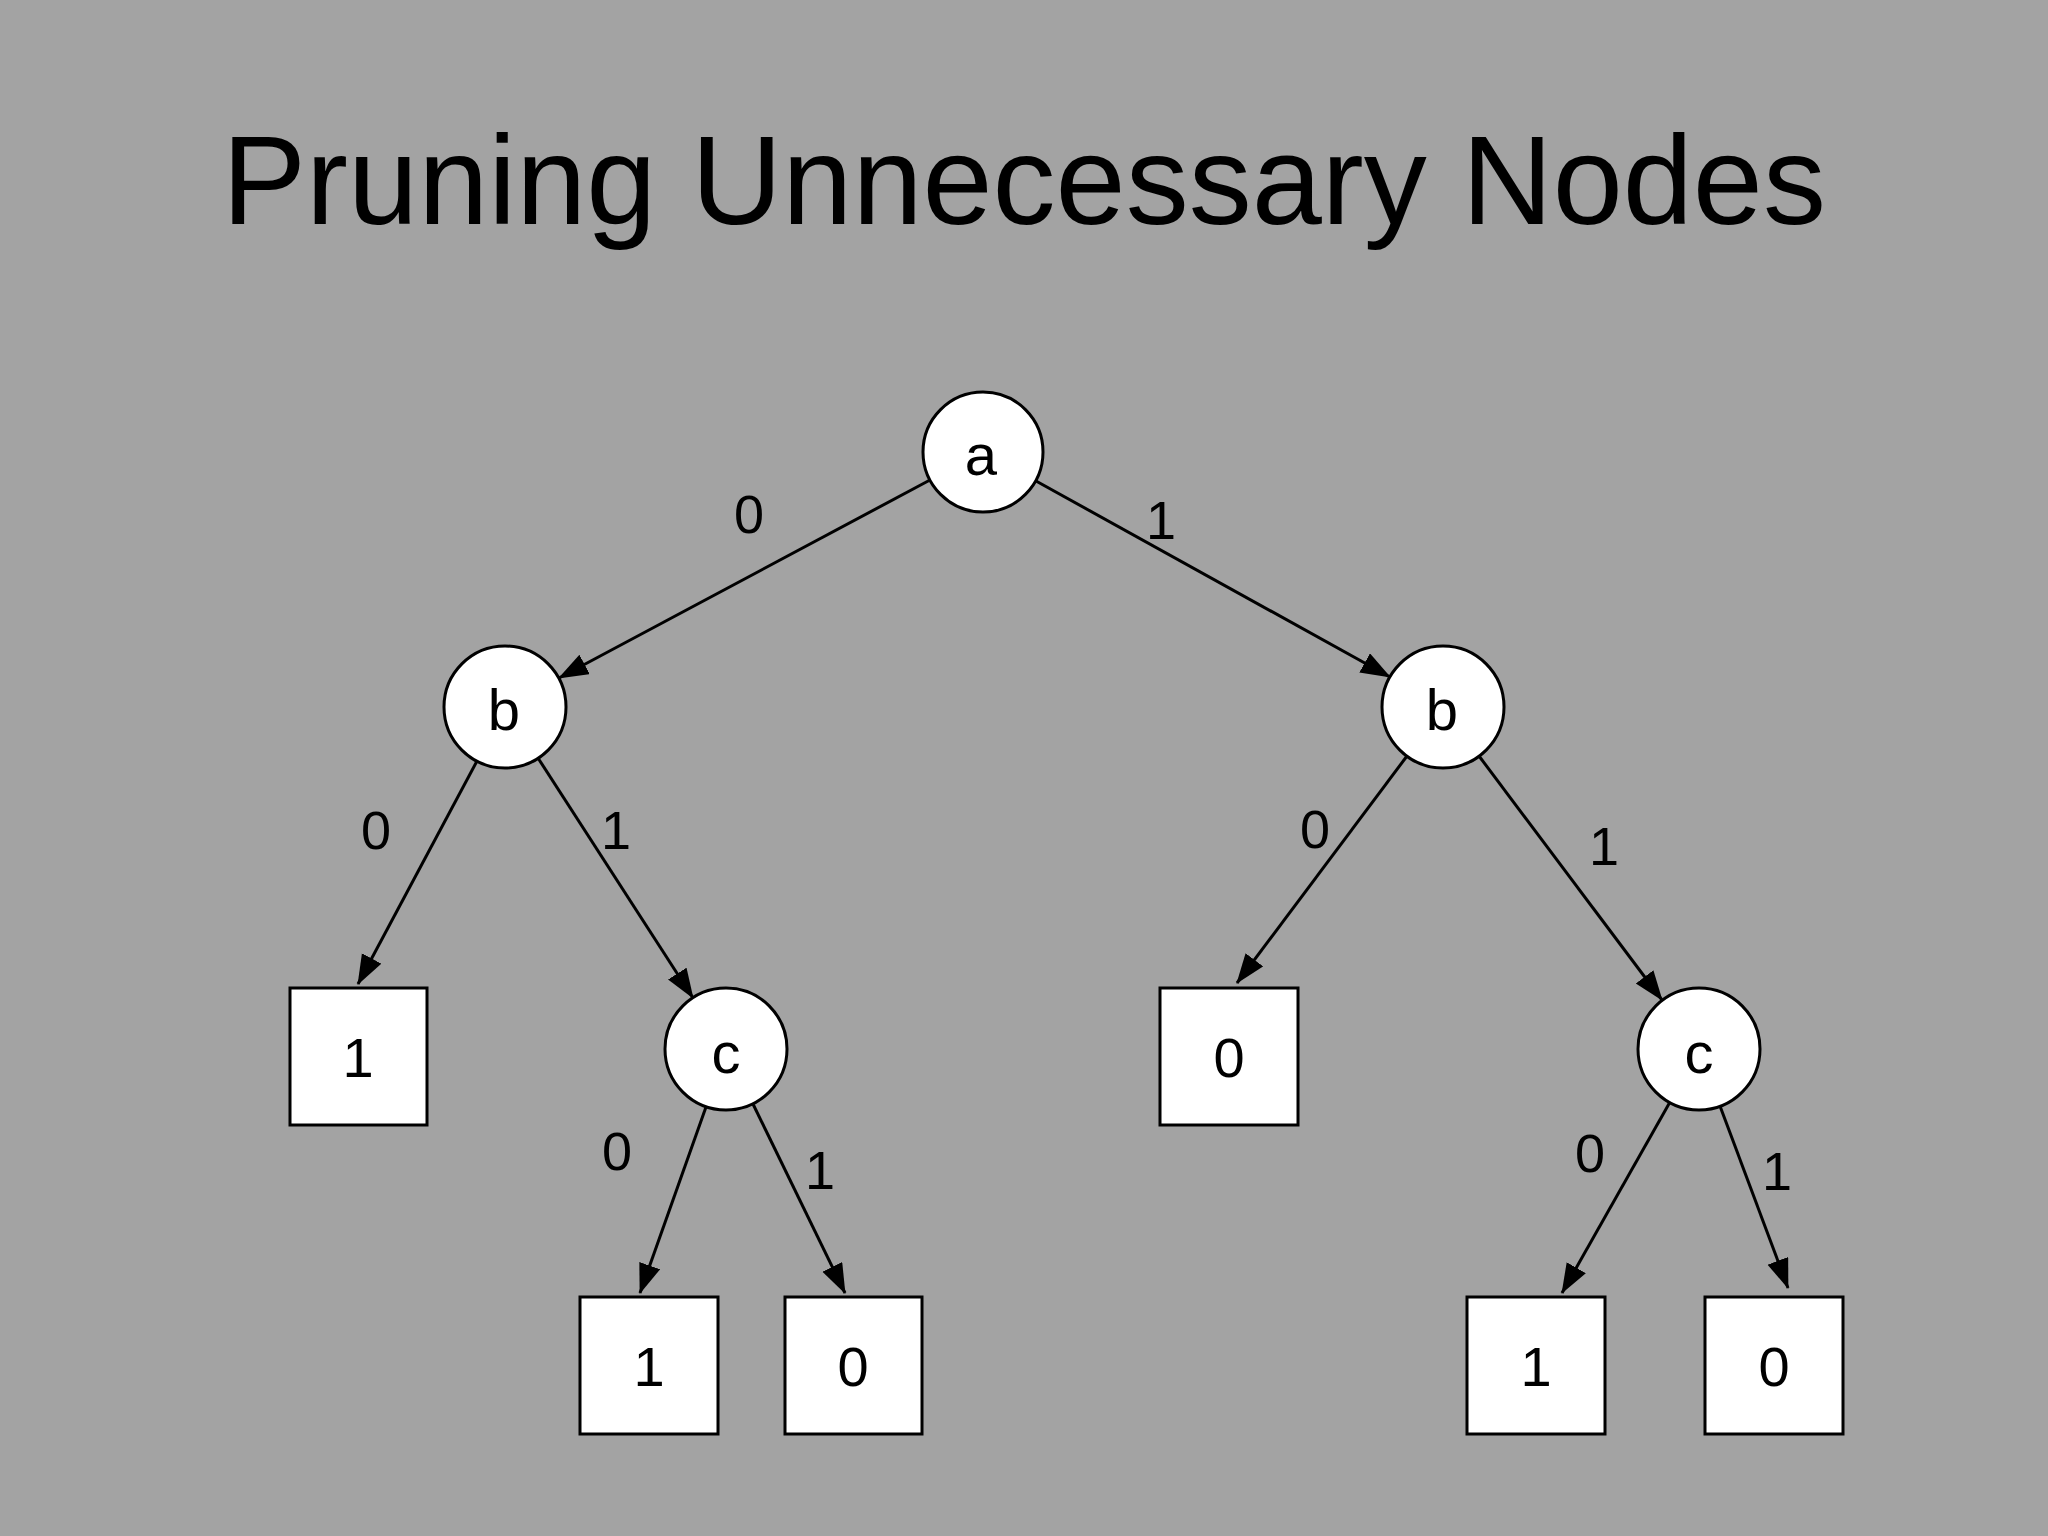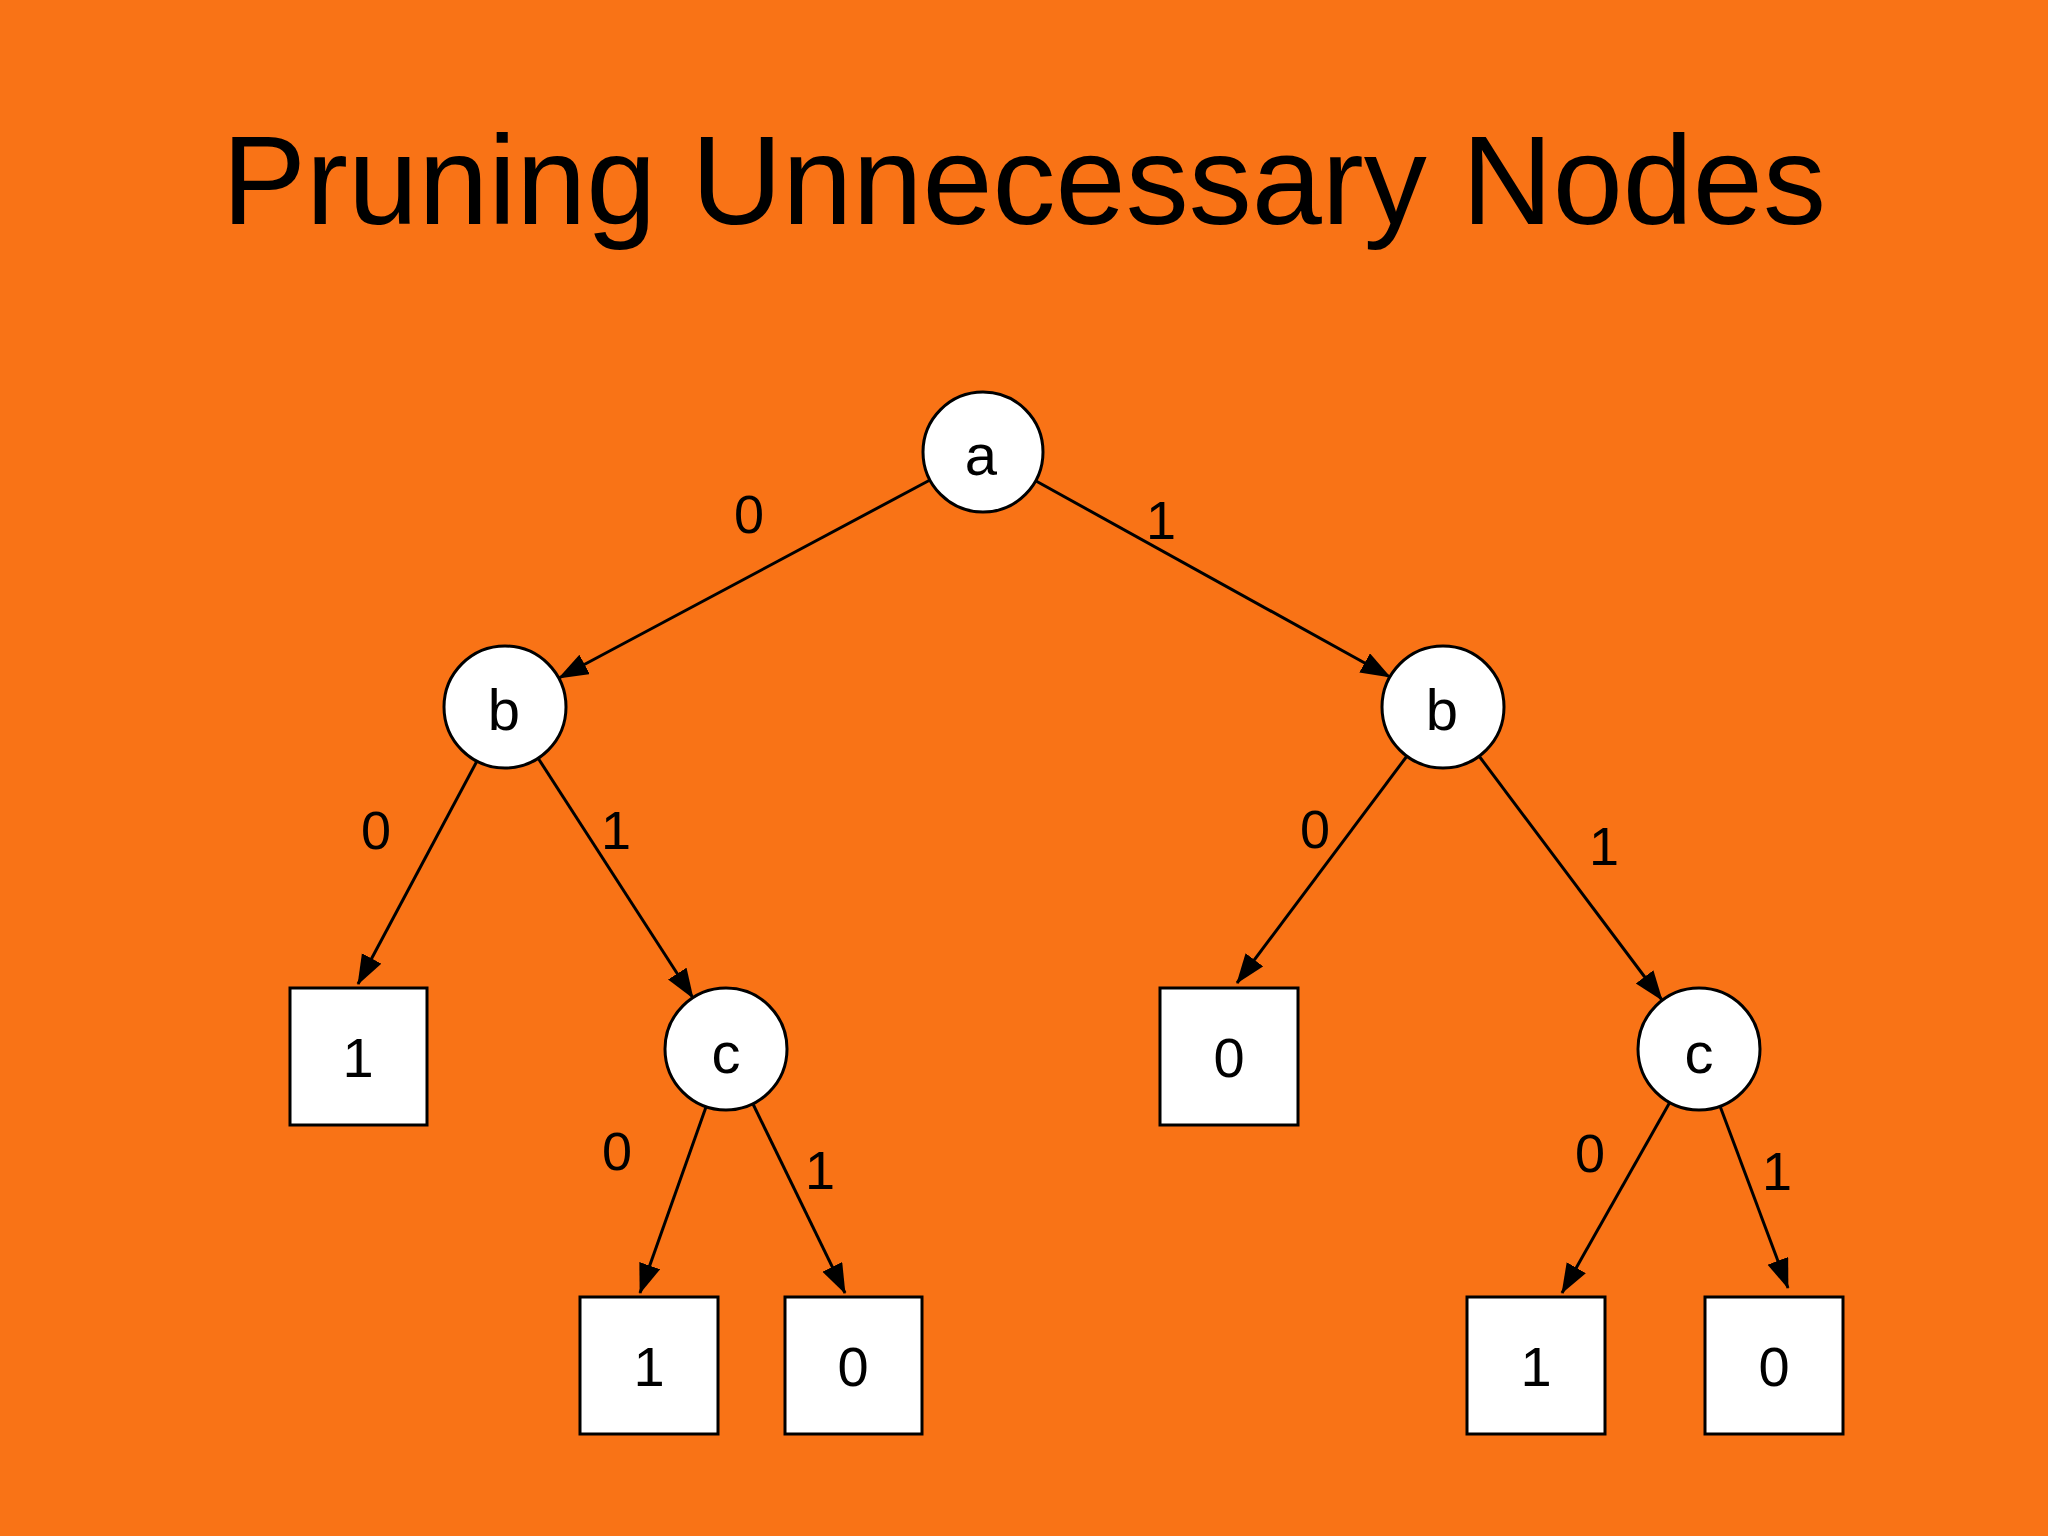--- a/index.html
+++ b/index.html
@@ -4,21 +4,21 @@
 <style>
   html, body {
     margin: 0;
     padding: 0;
     background: #ffffff;
   }
   .slide {
     position: relative;
     width: 2048px;
     height: 1536px;
-    background: #f97316;
+    background: #a3a3a3;
     overflow: hidden;
     font-family: "Liberation Sans", sans-serif;
   }
   .slide-title {
     position: absolute;
     top: 108px;
     left: 0;
     width: 100%;
     margin: 0;
     text-align: center;

